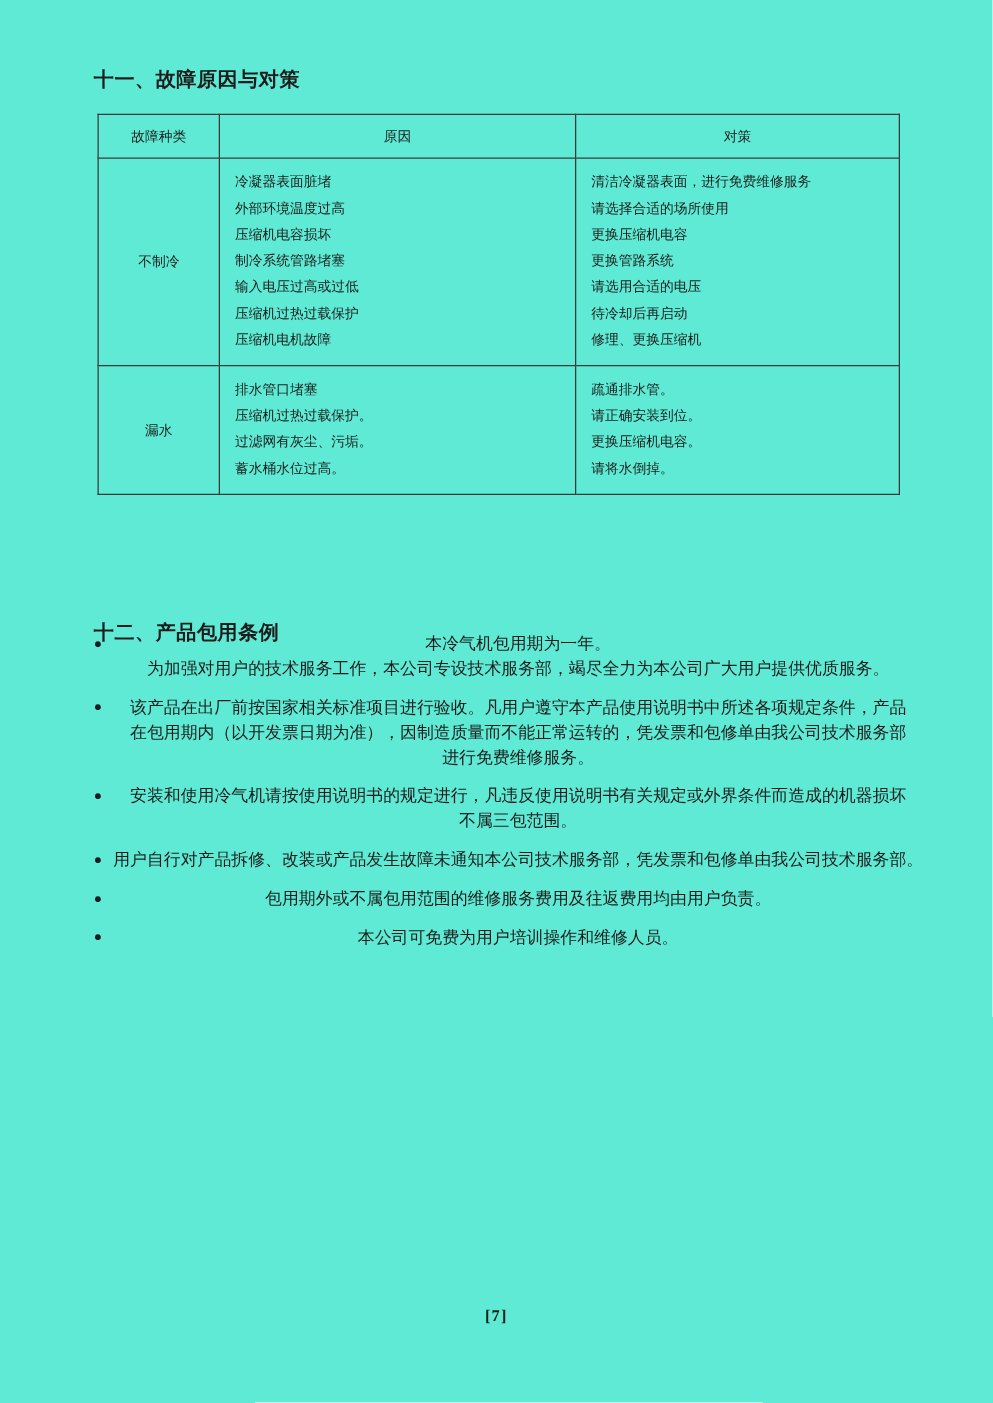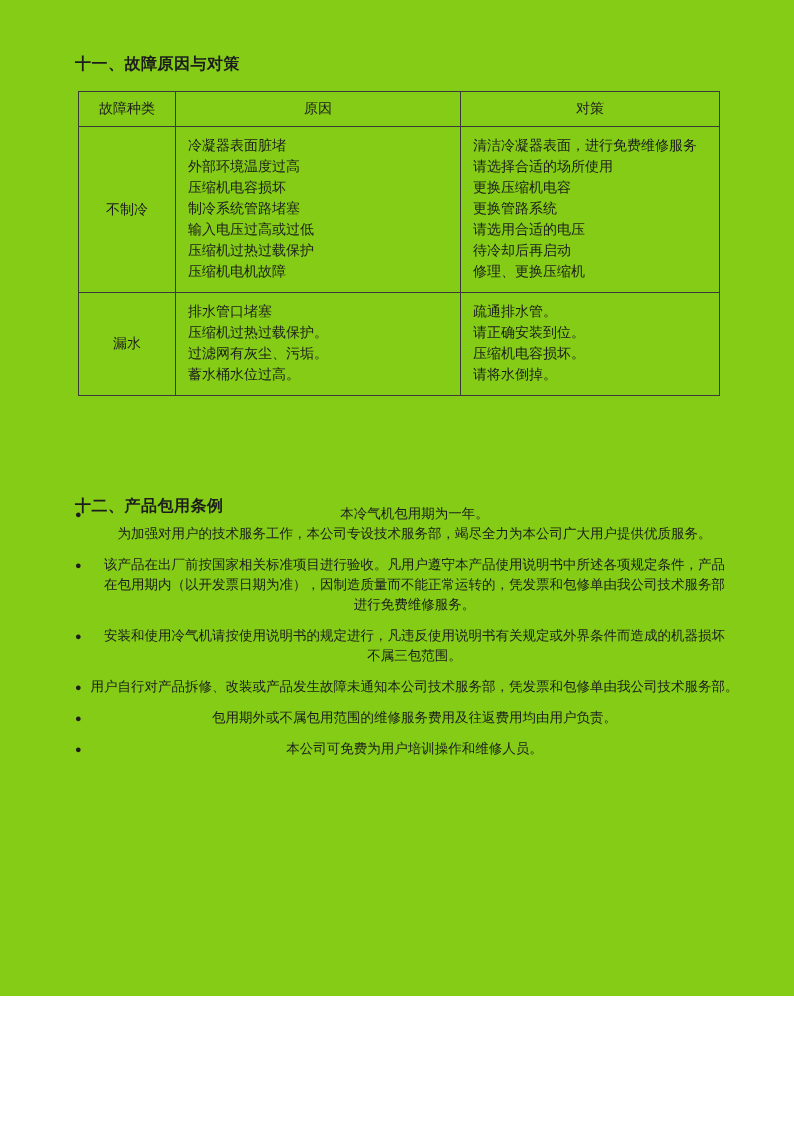--- a/index.html
+++ b/index.html
@@ -3,23 +3,23 @@
 <meta charset="utf-8">
 <style>
   html, body {
     margin: 0;
     padding: 0;
     background: #ffffff;
   }
   .page {
     position: relative;
     width: 794px;
-    height: 996px;
-    background: #84cc16;
-    font-family: Liberation Mono, monospace;
+    height: 1122px;
+    background: #5eead4;
+    font-family: Liberation Serif, serif;
     color: #1c1c1c;
     overflow: hidden;
   }
   .section-title {
     position: absolute;
     left: 75px;
     font-size: 16px;
     font-weight: 700;
     letter-spacing: 0.5px;
     white-space: nowrap;
@@ -27,21 +27,21 @@
   #title-11 { top: 54px; }
   #title-12 { top: 496px; }
 
   table.fault-table {
     position: absolute;
     left: 78px;
     top: 91px;
     width: 641px;
     border-collapse: collapse;
     table-layout: fixed;
-    font-size: 14px;
+    font-size: 11px;
   }
   table.fault-table th,
   table.fault-table td {
     border: 1px solid #3a3a3a;
   }
   table.fault-table th {
     font-weight: 400;
     text-align: center;
     vertical-align: middle;
     height: 32px;
@@ -136,21 +136,21 @@
 修理、更换压缩机</td>
       </tr>
       <tr class="row-3">
         <td class="type-cell">漏水</td>
         <td class="list-cell">排水管口堵塞
 压缩机过热过载保护。
 过滤网有灰尘、污垢。
 蓄水桶水位过高。</td>
         <td class="list-cell">疏通排水管。
 请正确安装到位。
-压缩机电容损坏。
+更换压缩机电容。
 请将水倒掉。</td>
       </tr>
     </tbody>
   </table>
 
   <div id="title-12" class="section-title">十二、产品包用条例</div>
 
   <div class="bullets">
     <div class="bullet">
       <span class="marker">●</span>

